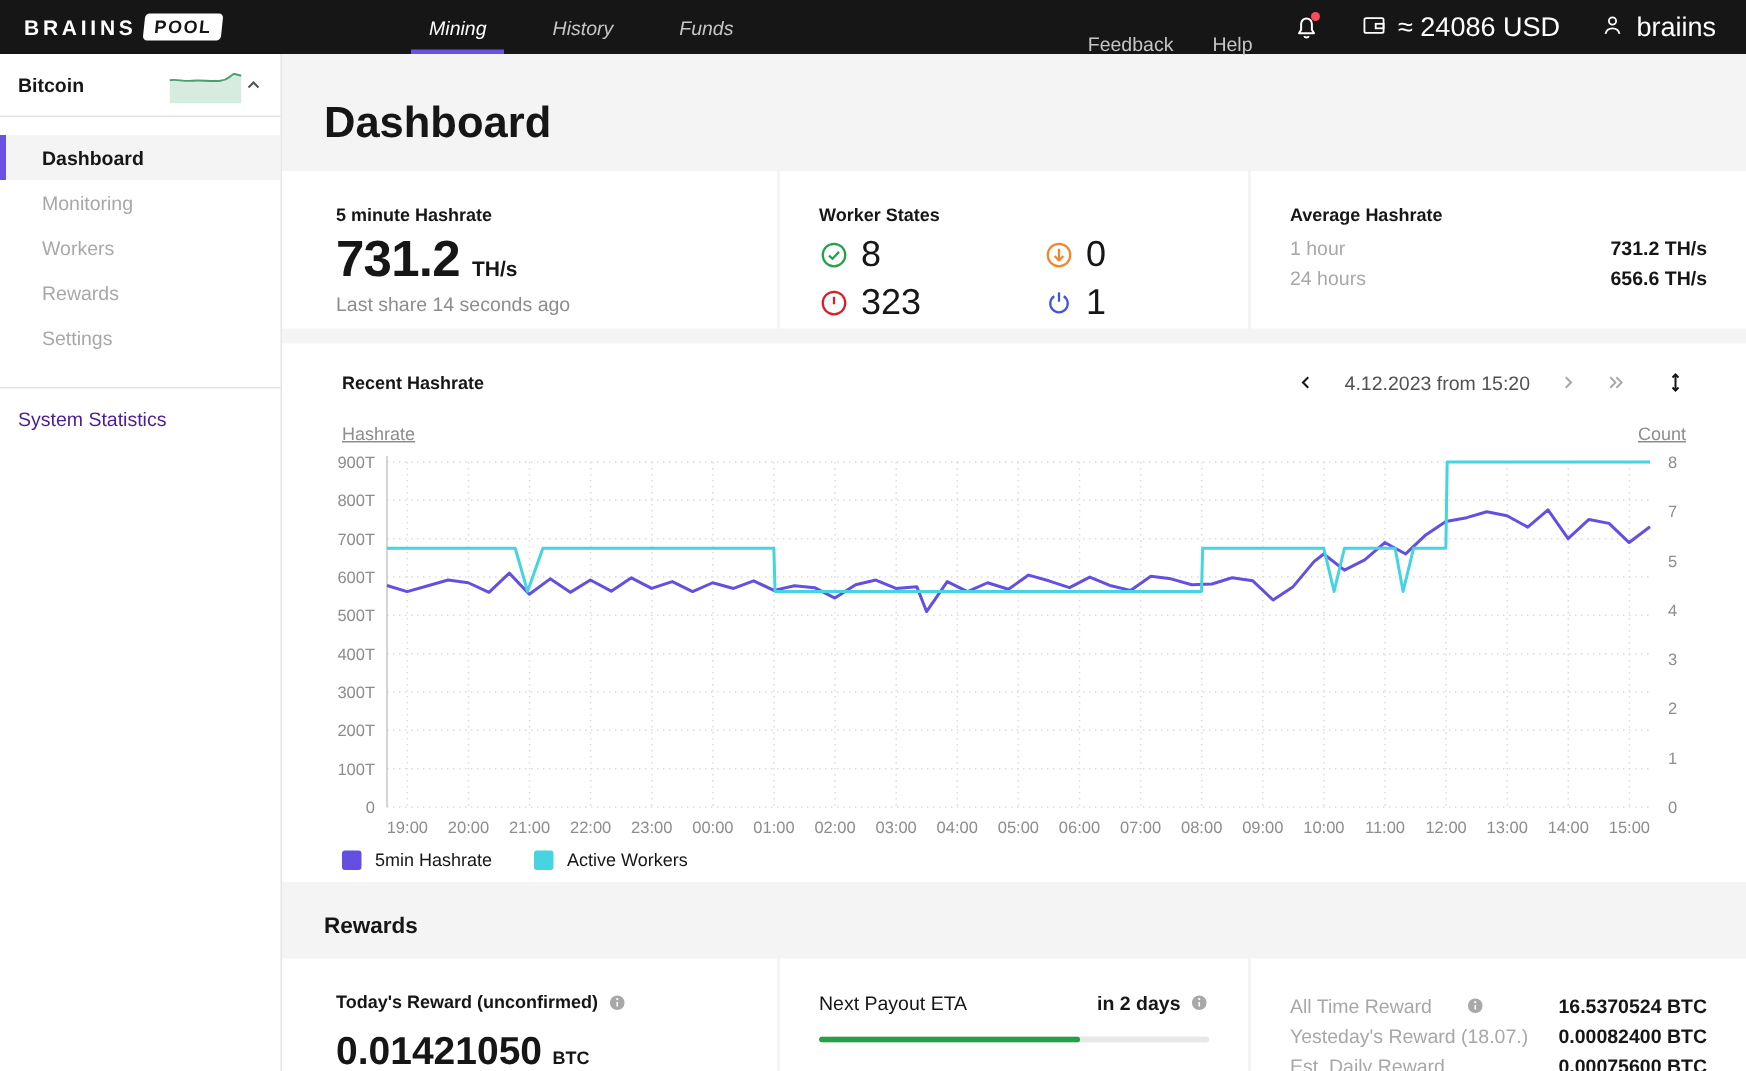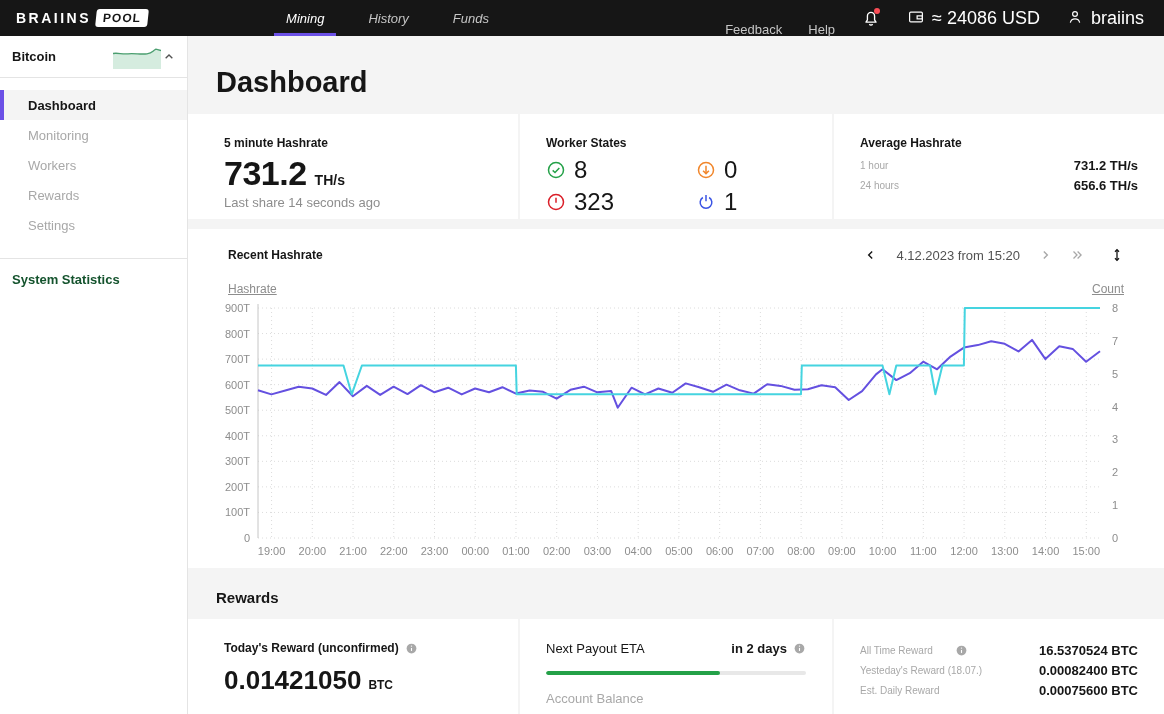--- a/index.html
+++ b/index.html
@@ -26,21 +26,21 @@
   .body { display:flex; height:678px; }
   .sidebar { width:188px; background:#fff; border-right:1px solid #e4e4e4; flex:none; }
   .main { flex:1; overflow:hidden; }
 
   
   .coin-row { height:42px; display:flex; align-items:center; padding:0 10px 0 12px; border-bottom:1px solid #e4e4e4; cursor:pointer; }
   .coin-label { font-size:13px; font-weight:700; color:#161616; flex:1; }
   .coin-chevron { color:#525252; display:flex; }
   .side-item { height:30px; display:flex; align-items:center; padding-left:24px; font-size:13px; color:#a8a8a8; cursor:pointer; border-left:4px solid transparent; }
   .side-item.active { border-left-color:#6b50e6; background:#f4f4f4; color:#161616; font-weight:700; }
-  .side-section { margin-top:18px; border-top:1px solid #e4e4e4; padding:13px 12px; font-size:13px; font-weight:700; color:#14532d; cursor:pointer; }
+  .side-section { margin-top:18px; border-top:1px solid #e4e4e4; padding:13px 12px; font-size:13px; font-weight:400; color:#4c1d95; cursor:pointer; }
 
   
   .page-title { font-size:29px; font-weight:700; color:#161616; margin:30px 0 15px 28px; }
   .cards-row { display:grid; grid-template-columns:330px 312px 330px; gap:2px; }
   .card { background:#fff; }
   .card.pad-a { padding:22px 24px 20px 36px; }
   .card.pad-b { padding:22px 26px 20px 26px; }
   .card-title { font-size:12px; font-weight:700; color:#161616; }
   .top-cards .card { height:105px; }
 
@@ -49,21 +49,21 @@
   .big-unit { font-size:14px; font-weight:700; color:#161616; }
   .muted { color:#8d8d8d; font-size:13px; }
   .card-sub { margin-top:2px; }
 
   .ws-grid { display:grid; grid-template-columns:150px 1fr; row-gap:4px; margin-top:6px; }
   .ws-item { display:flex; align-items:center; gap:8px; }
   .ws-num { font-size:24px; font-weight:400; color:#161616; }
 
   .avg-rows { margin-top:8px; display:flex; flex-direction:column; gap:5px; }
   .kv-row { display:flex; justify-content:space-between; align-items:center; }
-  .kv-label { font-size:10px; color:#a8a8a8; }
+  .kv-label { font-size:13px; color:#a8a8a8; }
   .kv-value { font-size:13px; font-weight:700; color:#161616; }
 
   
   .chart-card { margin-top:10px; background:#fff; padding:15px 0 8px; }
   .chart-head { display:flex; justify-content:space-between; align-items:center; padding:0 36px 0 40px; }
   .chart-title { font-size:12px; font-weight:700; color:#161616; }
   .chart-controls { display:flex; align-items:center; gap:10px; }
   .ctl-btn { display:flex; align-items:center; justify-content:center; width:22px; height:22px; cursor:pointer; }
   .date-label { font-size:13px; color:#525252; margin:0 4px; }
   .axis-titles { display:flex; justify-content:space-between; padding:0 40px; margin-top:16px; font-size:12px; color:#8d8d8d;text-decoration:underline; }
@@ -342,20 +342,30 @@
             <text x="924" y="77.71428571428571" class="tick">5</text>
             <text x="924" y="110.57142857142857" class="tick">4</text>
             <text x="924" y="143.42857142857142" class="tick">3</text>
             <text x="924" y="176.28571428571428" class="tick">2</text>
             <text x="924" y="209.14285714285714" class="tick">1</text>
             <text x="924" y="242" class="tick">0</text>
             <line x1="70" y1="4" x2="70" y2="238" stroke="#c6c6c6"></line>
             <polyline points="70.0,90.3 83.4,94.4 97.3,90.5 110.7,86.7 124.2,88.5 138.0,94.9 151.5,82.1 164.9,96.2 178.8,85.9 192.2,94.9 205.6,86.7 219.5,94.1 232.9,85.2 246.4,92.3 260.2,87.7 273.7,94.4 287.1,88.5 301.0,92.3 314.4,87.2 327.9,93.6 341.7,90.5 355.1,91.8 368.6,98.7 382.4,89.8 395.9,86.7 409.3,92.3 423.2,91.1 429.7,107.7 443.5,87.7 457.0,94.4 470.4,88.5 484.3,92.8 497.7,83.4 511.2,87.2 525.0,91.8 538.5,84.7 551.9,90.3 565.7,93.6 579.2,84.2 592.6,85.9 606.5,89.8 619.9,89.3 633.4,85.2 647.2,87.2 660.7,100.0 674.1,91.1 688.0,74.4 694.5,69.3 708.3,80.1 721.8,73.2 735.2,61.7 749.1,69.3 762.5,56.6 775.9,47.6 789.8,45.1 803.2,41.2 816.7,43.8 830.5,51.4 844.0,39.9 857.4,59.1 871.3,46.3 884.7,48.9 898.1,61.7 912.0,51.2" fill="none" stroke="#6450e0" stroke-width="2" stroke-linejoin="round"></polyline>
             <polyline points="70.0,65.5 155.5,65.5 163.7,94.3 173.9,65.5 327.9,65.5 328.7,94.3 613.0,94.3 613.8,65.5 694.5,65.5 701.4,94.3 708.3,65.5 742.1,65.5 747.4,94.3 754.4,65.5 775.9,65.5 776.8,8.0 912.0,8.0" fill="none" stroke="#45d4e0" stroke-width="2" stroke-linejoin="round"></polyline>
           </svg>
+        <div class="legend">
+          <span class="legend-item">
+            <span class="legend-swatch" style="background: rgb(100, 80, 224);"></span>
+            <span>5min Hashrate</span>
+          </span>
+          <span class="legend-item">
+            <span class="legend-swatch" style="background: rgb(69, 212, 224);"></span>
+            <span>Active Workers</span>
+          </span>
+        </div>
       </section>
 
       <h2 class="section-title">Rewards</h2>
       <section class="cards-row rewards-row">
         <div class="card pad-a">
           <div class="label-row">
             <span class="card-title">Today's Reward (unconfirmed)</span>
             <span class="info-icon">
               <svg width="13" height="13" viewBox="0 0 24 24">
                   <circle cx="12" cy="12" r="9" fill="#a8a8a8"></circle>

